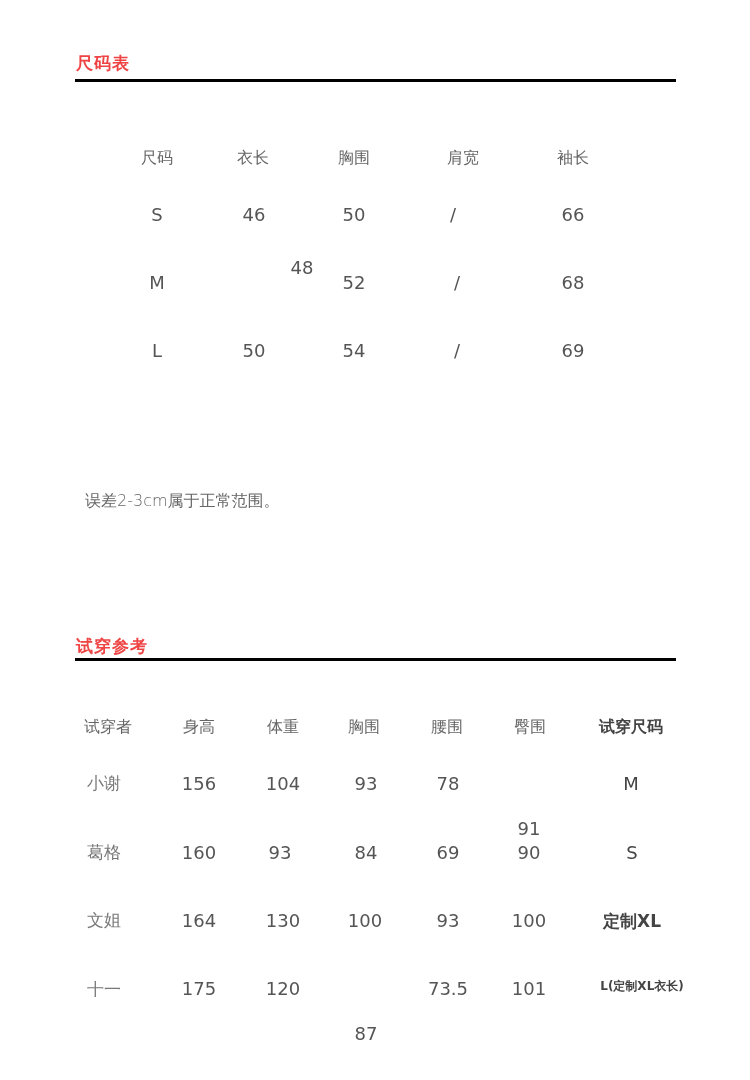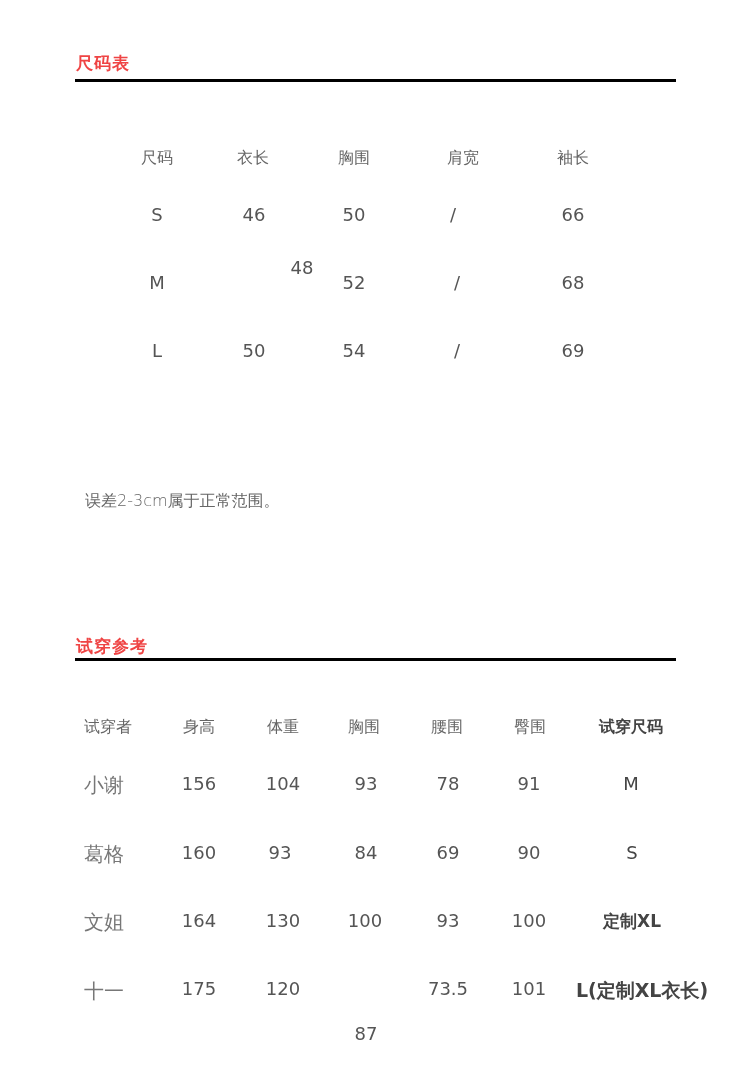--- a/index.html
+++ b/index.html
@@ -9,21 +9,21 @@
       color: #555555;
     }
     .section-title {
       position: absolute; left: 76px; font-size: 17px; font-weight: bold; color: #ef4444;
       letter-spacing: 1px;
     }
     .rule { position: absolute; left: 75px; width: 601px; height: 3px; background: #000000; }
     .cell { position: absolute; transform: translateX(-50%); white-space: nowrap; }
     .hdr { font-size: 16px; color: #666666; font-weight: 300; }
     .val { font-size: 18px; color: #555555; }
-    .name { font-size: 20px; color: #777777; font-weight: 300; }
+    .name { font-size: 17px; color: #777777; font-weight: 300; }
     .bold { font-weight: bold; color: #444444; }
     .note {
       position: absolute; left: 85px; top: 486px; width: 600px;
       font-size: 16px; line-height: 30px; color: #666666; font-weight: 300;
     }
     .note div { white-space: nowrap; }
   </style>
 </head>
 <body>
 
@@ -81,21 +81,21 @@
     <span class="cell hdr" style="left:530px; top:717px;font-family:Liberation Mono, monospace;">臀围</span>
     <span class="cell hdr bold" style="left:631px; top:717px;">试穿尺码</span>
   </div>
 
   <div>
     <span class="cell name" style="left:104px; top:772px;">小谢</span>
     <span class="cell val" style="left:199px; top:773px;">156</span>
     <span class="cell val" style="left:283px; top:773px;">104</span>
     <span class="cell val" style="left:366px; top:773px;">93</span>
     <span class="cell val" style="left:448px; top:773px;">78</span>
-    <span class="cell val" style="left:529px; top:773px;">91</span>
+    <span class="cell val" style="left:529px; top:818px;">91</span>
     <span class="cell val bold" style="left:631px; top:773px; font-weight:normal; color:#444;">M</span>
   </div>
 
   <div>
     <span class="cell name" style="left:104px; top:841px;">葛格</span>
     <span class="cell val" style="left:199px; top:842px;">160</span>
     <span class="cell val" style="left:280px; top:842px;">93</span>
     <span class="cell val" style="left:366px; top:842px;">84</span>
     <span class="cell val" style="left:448px; top:842px;">69</span>
     <span class="cell val" style="left:529px; top:842px;">90</span>
@@ -112,15 +112,15 @@
     <span class="cell val bold" style="left:632px; top:910px; font-size:17px;">定制XL</span>
   </div>
 
   <div>
     <span class="cell name" style="left:104px; top:978px;">十一</span>
     <span class="cell val" style="left:199px; top:978px;">175</span>
     <span class="cell val" style="left:283px; top:978px;">120</span>
     <span class="cell val" style="left:366px; top:1023px;">87</span>
     <span class="cell val" style="left:448px; top:978px;">73.5</span>
     <span class="cell val" style="left:529px; top:978px;">101</span>
-    <span class="cell val bold" style="left:642px; top:978px; font-size:19px;">L(定制XL衣长)</span>
+    <span class="cell val bold" style="left:642px; top:978px; font-size:12px;">L(定制XL衣长)</span>
   </div>
 </div>
 
 </body></html>

